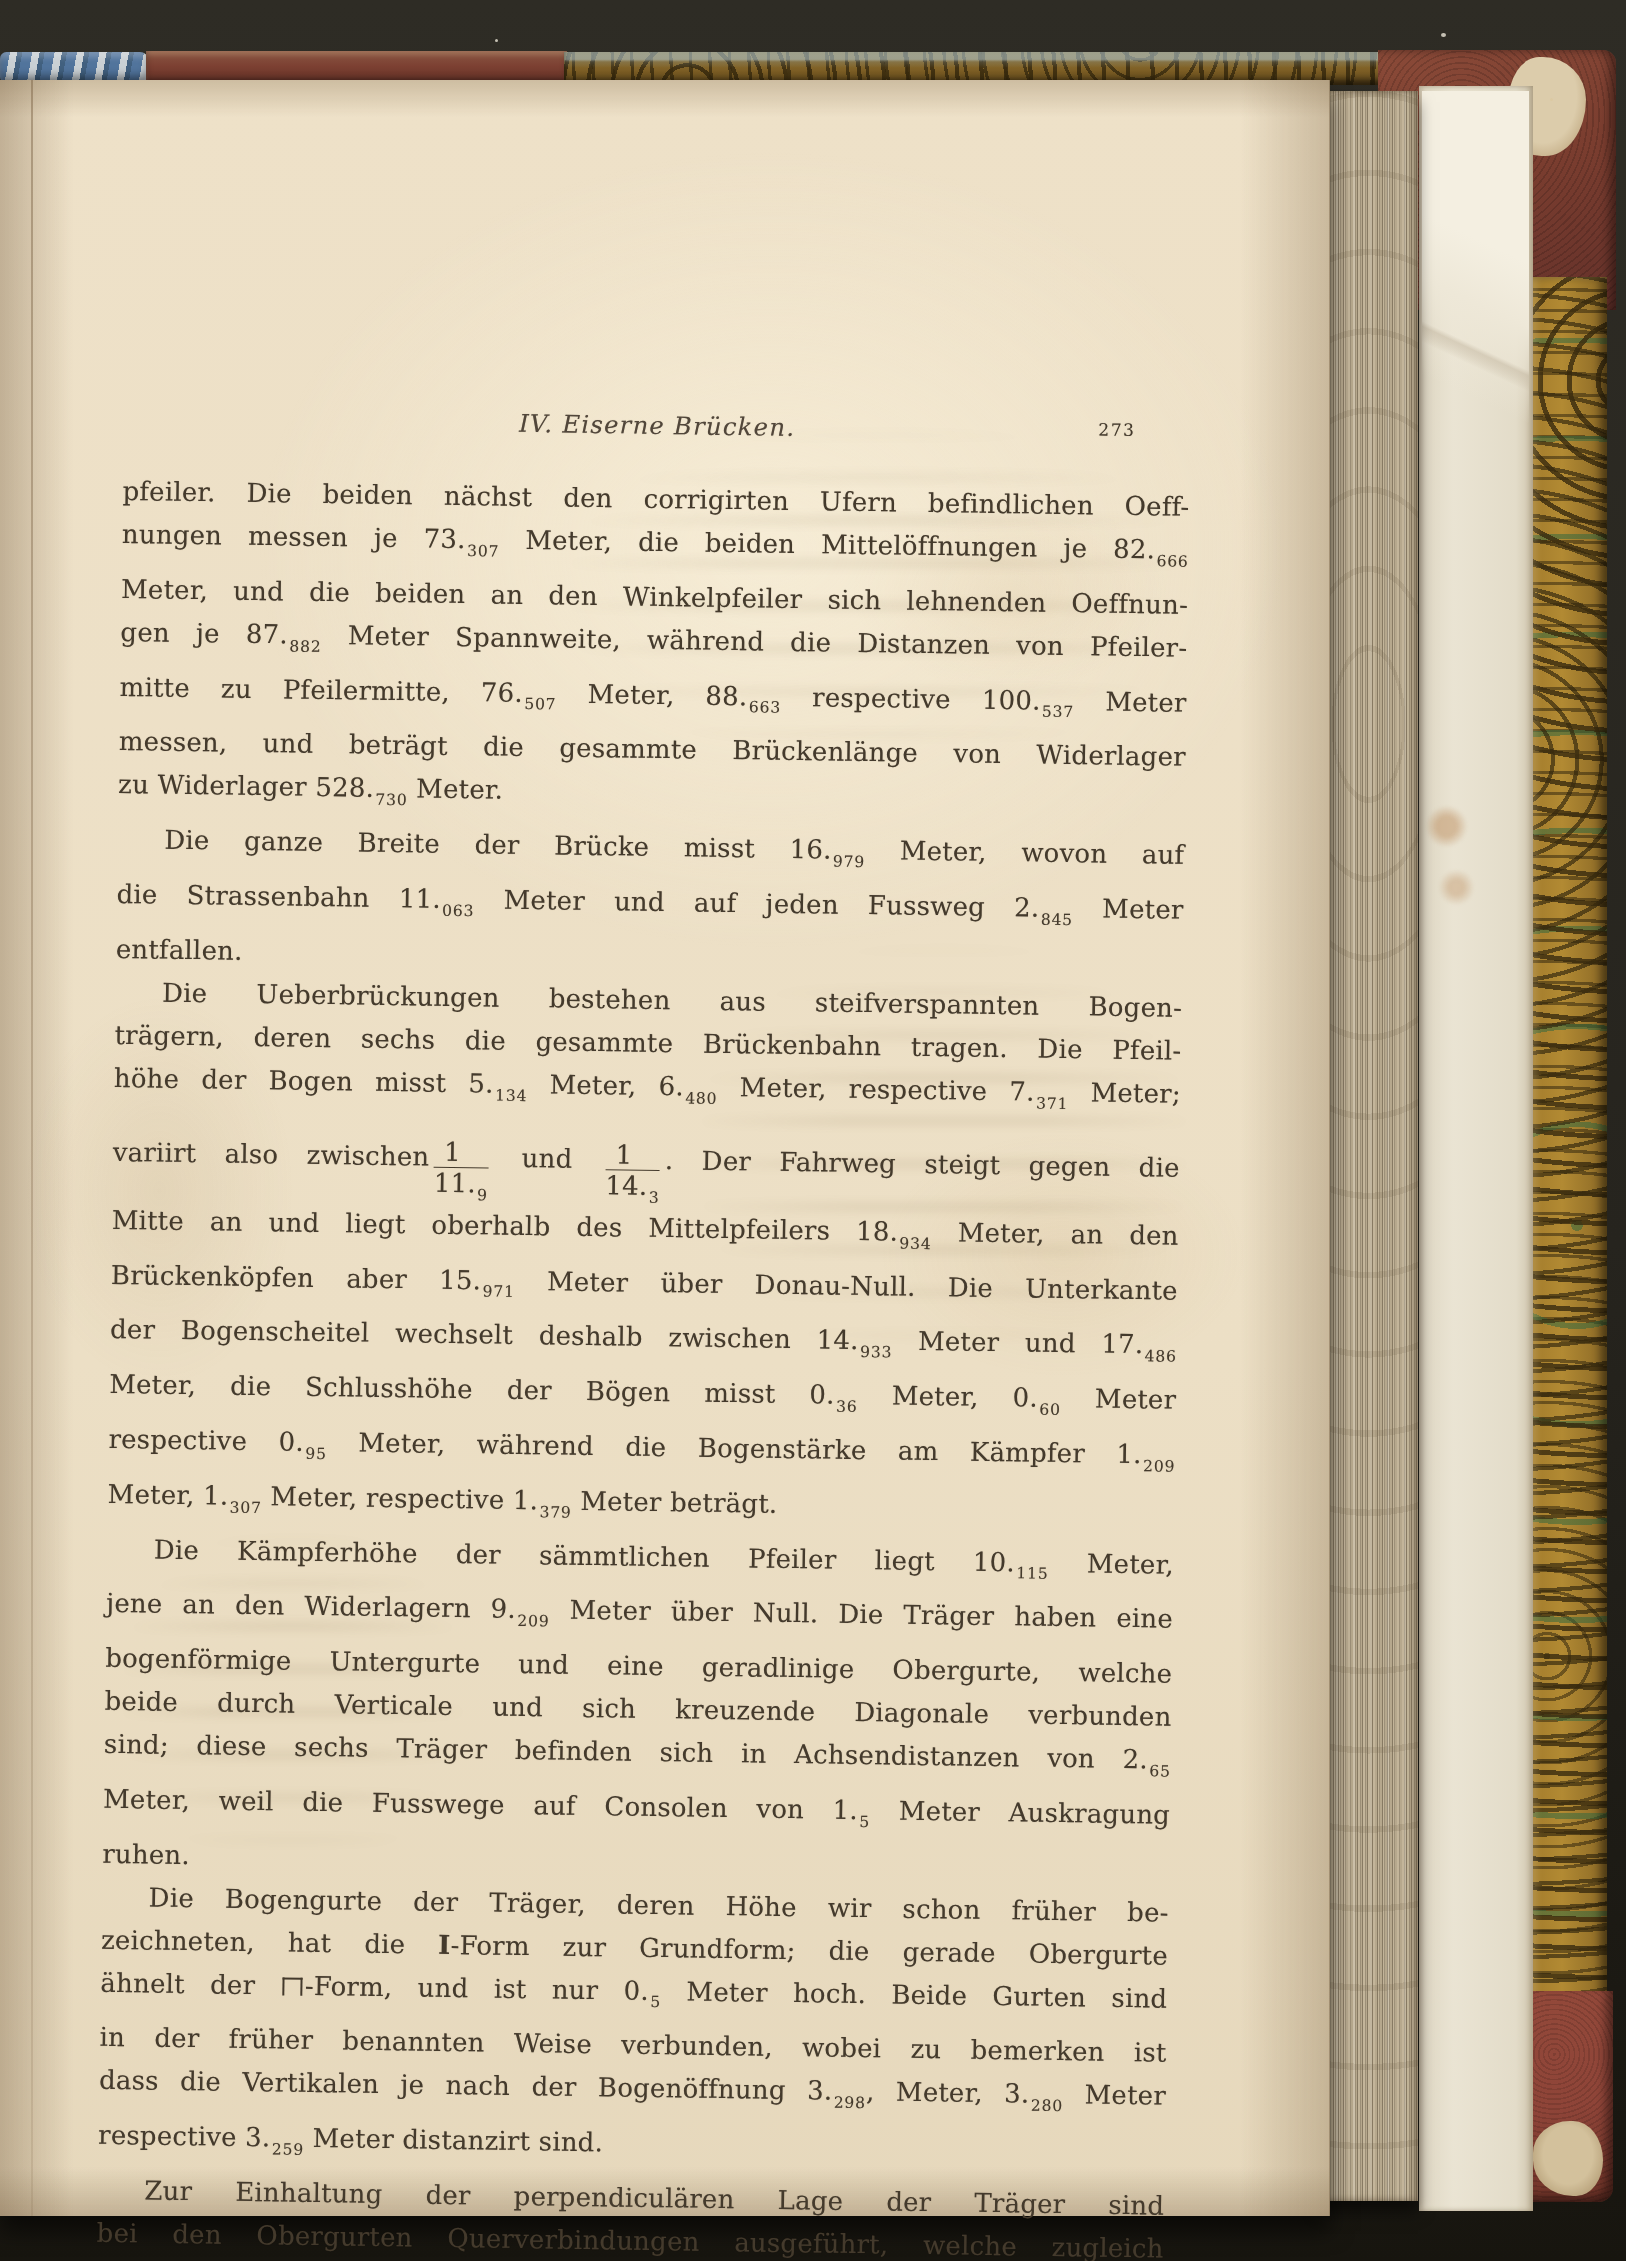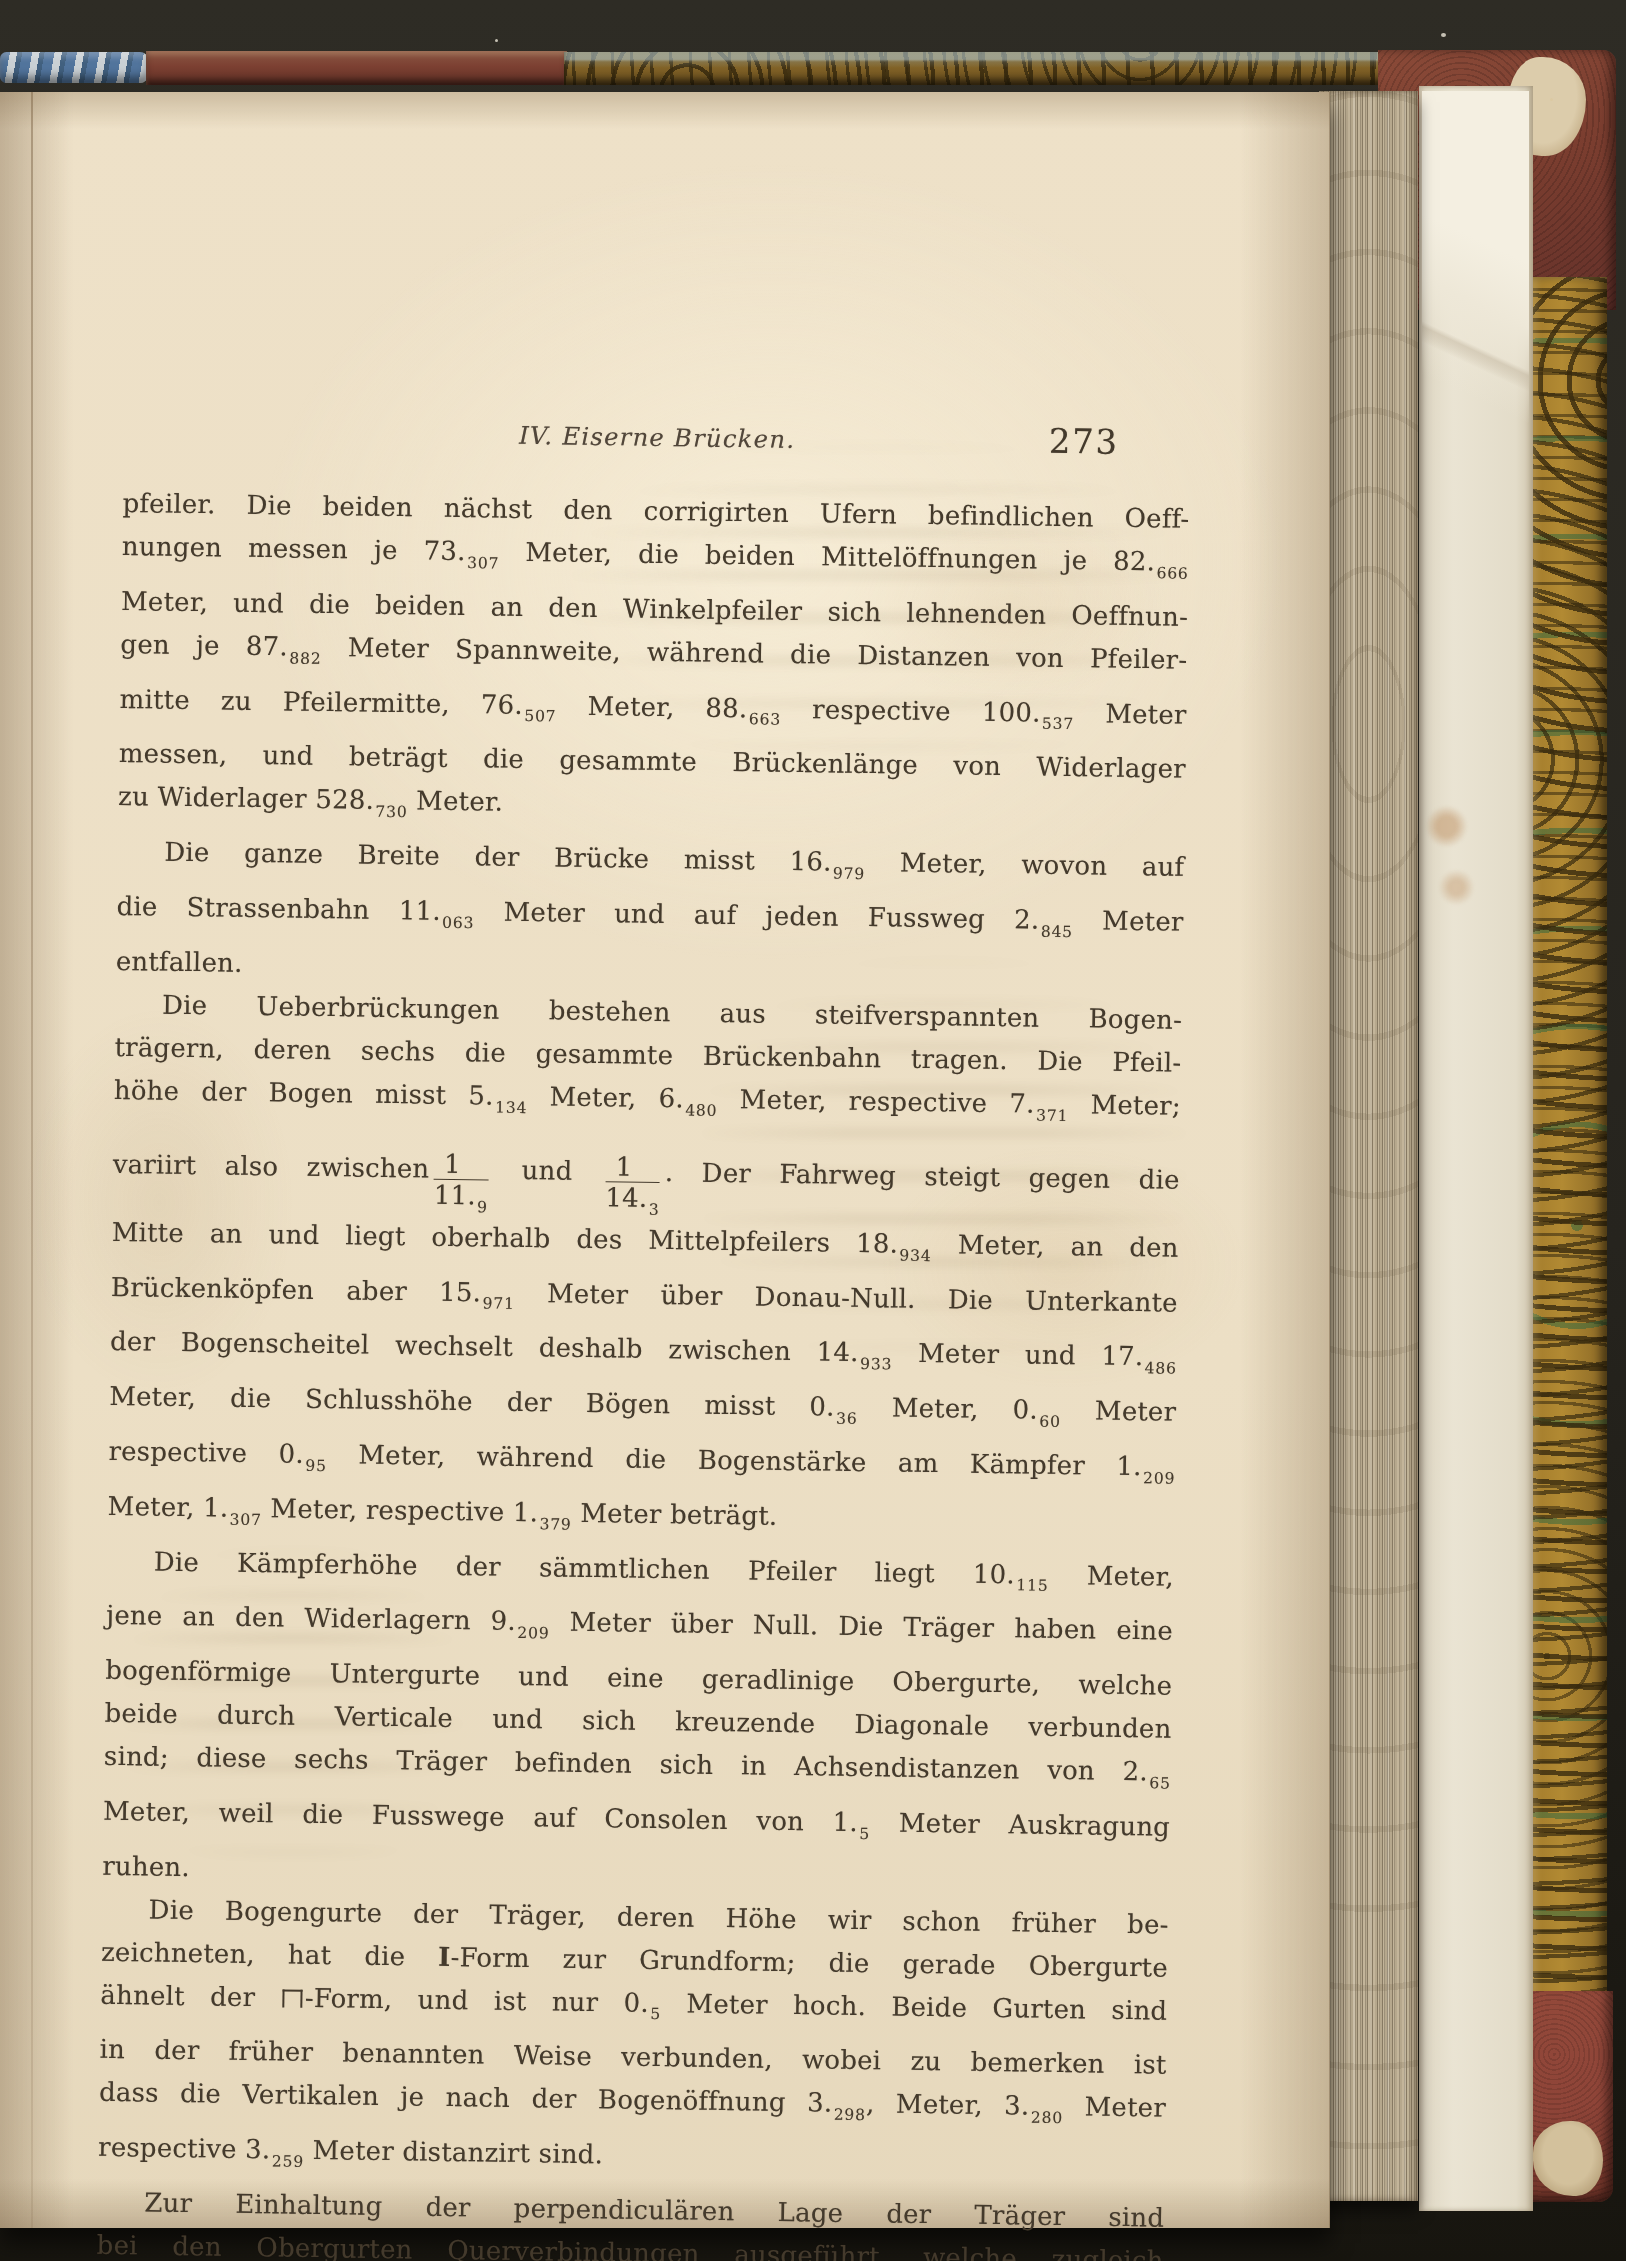--- a/index.html
+++ b/index.html
@@ -104,41 +104,40 @@
       radial-gradient(ellipse 211px 130px at 76% 24%,rgba(186,150,95,.14) 0%,transparent 75%),
       radial-gradient(ellipse 244px 163px at 80% 55%,rgba(186,150,95,.12) 0%,transparent 75%),
       radial-gradient(ellipse 179px 260px at 12% 52%,rgba(160,130,85,.12) 0%,transparent 75%),
       linear-gradient(270deg,rgba(120,95,60,.3) 0%,rgba(120,95,60,0) 89px),
       linear-gradient(90deg,rgba(110,85,55,.35) 0%,rgba(110,85,55,0) 73px),
       linear-gradient(180deg,rgba(120,95,60,.28) 0%,rgba(120,95,60,0) 37px),
       linear-gradient(0deg,rgba(110,85,55,.3) 0%,rgba(110,85,55,0) 49px),
       linear-gradient(180deg,#eee1c8 0%,#ecdfc5 60%,#e6d8bc 100%);
     box-shadow:0 16.3px 21px rgba(0,0,0,.55);
     border-right:1.6px solid rgba(120,100,70,.4);
-    margin-top:12px;
   }
   .gutter{position:absolute;left:31px;top:0;width:2.4px;height:100%;
     background:linear-gradient(180deg,rgba(120,95,65,.45),rgba(120,95,65,.15));}
   .bleed{position:absolute;opacity:.16;filter:blur(4.1px);
     background:repeating-linear-gradient(0deg,transparent 0 24.4px,rgba(110,90,50,.55) 24.4px 34px,transparent 34px 43px);
     -webkit-mask-image:radial-gradient(ellipse at 50% 50%,#000 30%,transparent 75%);
     mask-image:radial-gradient(ellipse at 50% 50%,#000 30%,transparent 75%);}
   .bleed.b1{left:569px;top:342px;width:618px;height:342px;}
   .bleed.b2{left:700px;top:862px;width:488px;height:423px;}
   .bleed.b3{left:122px;top:1448px;width:342px;height:342px;}
   
   .text{
     position:absolute;left:124px;top:316px;width:1067px;
     transform:rotate(0.85deg);transform-origin:0 0;
     color:#443a2c;font-size:26px;line-height:43px;letter-spacing:0.2px;
     text-shadow:0 0 0.8px rgba(68,58,44,.4);
   }
   .hdr{position:relative;height:41px;font-size:24.4px;}
   .hdr .title{position:absolute;left:0;right:0;text-align:center;font-style:italic;letter-spacing:1.2px;color:#51463a;}
-  .hdr .pageno{position:absolute;right:72px;top:-1.6px;font-size:34px;letter-spacing:1.6px;}
+  .hdr .pageno{position:absolute;right:55px;top:-1.6px;font-size:17px;letter-spacing:1.6px;}
   .body{margin-top:33px;}
   .line{text-align:justify;text-align-last:justify;}
   .line.left{text-align-last:left;}
   .line.indent{text-indent:47px;}
   .line.tall{line-height:80px;}
   .sub{font-size:.6em;vertical-align:-.5em;letter-spacing:0.8px;margin-left:1.6px;}
   .frac{display:inline-block;vertical-align:-1.02em;text-align:center;line-height:1.08;margin:0 4.9px;}
   .frac .num{display:block;padding:0 9.8px 0.8px;border-bottom:1.6px solid currentColor;}
   .frac .den{display:block;padding-top:1.6px;}
   .pi-shape{display:inline-block;width:.6em;height:.62em;border:2.4px solid currentColor;border-bottom:none;

